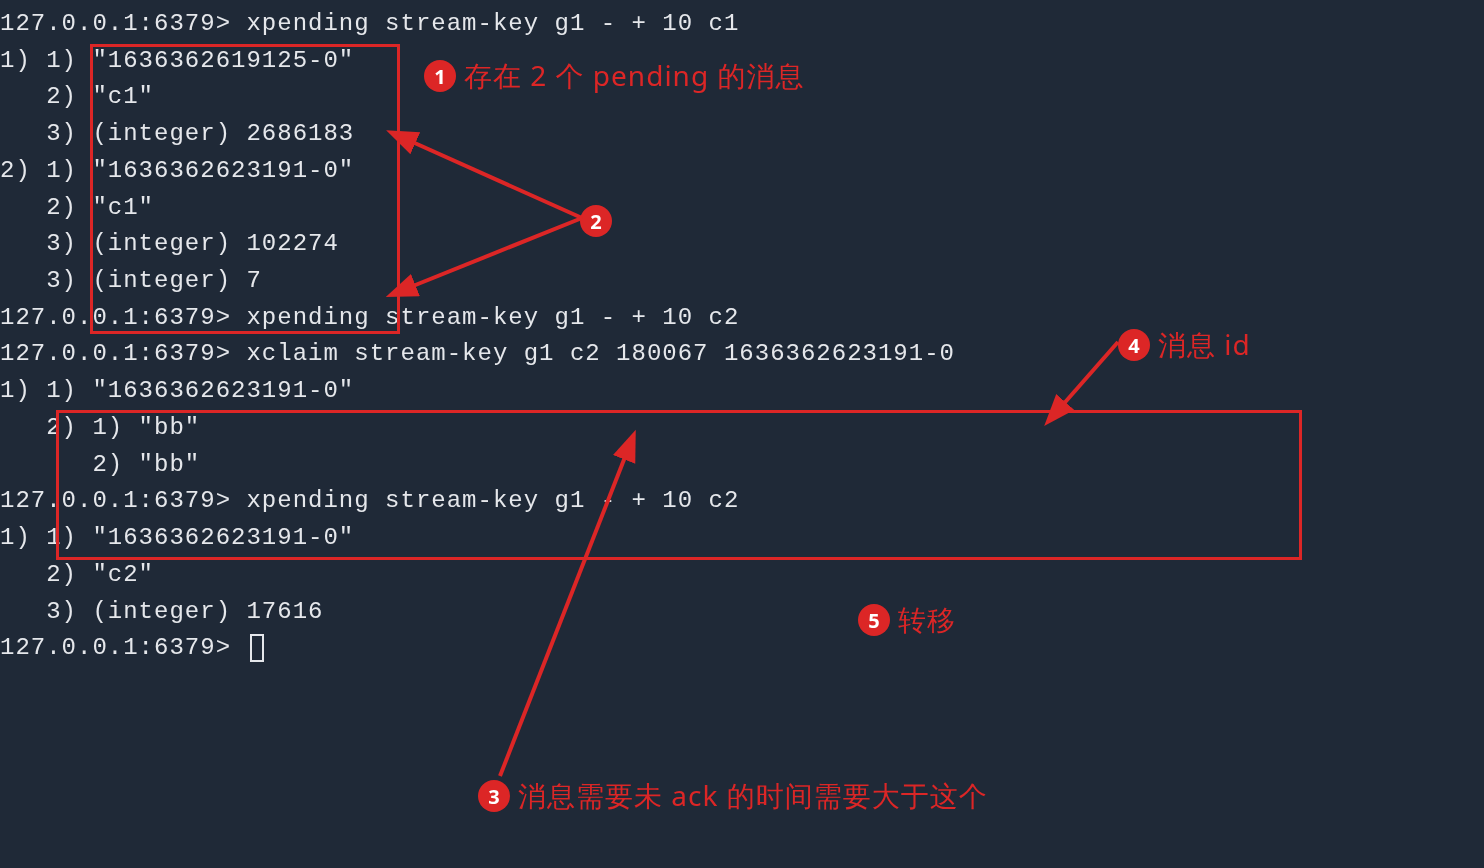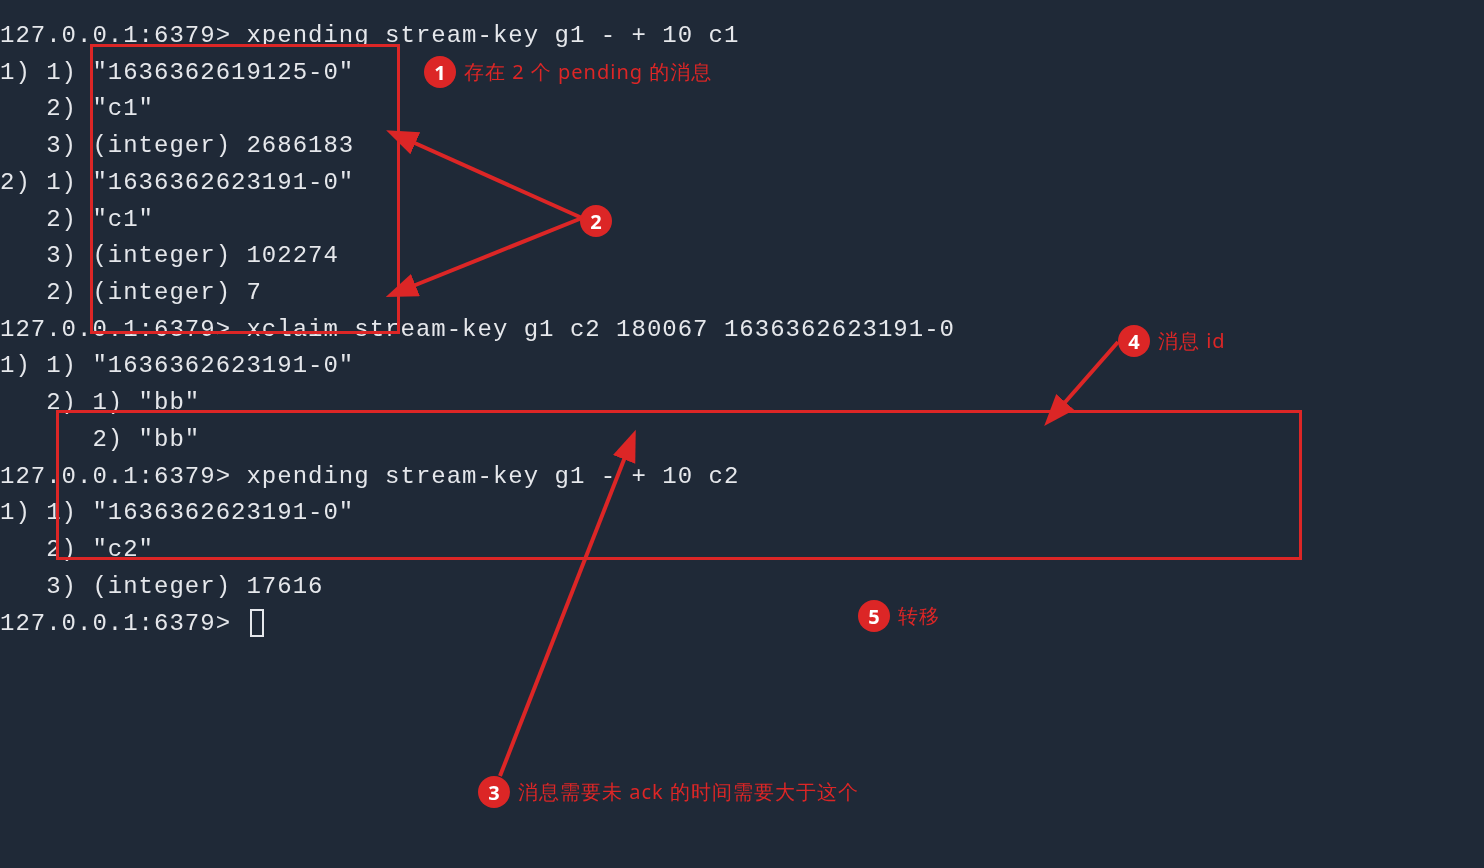--- a/index.html
+++ b/index.html
@@ -15,21 +15,21 @@
       width: 1484px;
       height: 868px;
       overflow: hidden;
       position: relative;
       padding: 0;
     }
     .terminal {
       position: relative;
       line-height: 1.53;
       letter-spacing: 1px;
-      padding-top: 18px;
+      padding-top: 6px;
     }
     .line {
       white-space: pre;
     }
     .annotation-circle {
       display: inline-flex;
       align-items: center;
       justify-content: center;
       width: 32px;
       height: 32px;
@@ -37,21 +37,21 @@
       background: #dc2626;
       color: #fff;
       font-size: 20px;
       font-weight: bold;
       font-family: system-ui, sans-serif;
       vertical-align: middle;
     }
     .annotation-text {
       color: #dc2626;
       font-family: 'PingFang SC', 'Microsoft YaHei', system-ui, sans-serif;
-      font-size: 20px;
+      font-size: 28px;
       letter-spacing: 1px;
     }
     .annotation {
       position: absolute;
       display: flex;
       align-items: center;
       gap: 8px;
     }
     .highlight-box {
       position: absolute;
@@ -87,21 +87,22 @@
 <body>
 
 <div class="terminal">
   <div class="line"><span>127.0.0.1:6379&gt;</span> <span>xpending stream-key g1 - + 10 c1</span></div>
   <div class="line">1) 1) "1636362619125-0"</div>
   <div class="line">   2) "c1"</div>
   <div class="line">   3) (integer) 2686183</div>
   <div class="line">2) 1) "1636362623191-0"</div>
   <div class="line">   2) "c1"</div>
   <div class="line">   3) (integer) 102274</div>
-  <div class="line">   2) (integer) 7</div>
+  <div class="line">   3) (integer) 7</div>
+  <div class="line"><span>127.0.0.1:6379&gt;</span> <span>xpending stream-key g1 - + 10 c2</span></div>
   <div class="line"><span>127.0.0.1:6379&gt;</span> <span>xclaim stream-key g1 c2 180067 1636362623191-0</span></div>
   <div class="line">1) 1) "1636362623191-0"</div>
   <div class="line">   2) 1) "bb"</div>
   <div class="line">      2) "bb"</div>
   <div class="line"><span>127.0.0.1:6379&gt;</span> <span>xpending stream-key g1 - + 10 c2</span></div>
   <div class="line">1) 1) "1636362623191-0"</div>
   <div class="line">   2) "c2"</div>
   <div class="line">   3) (integer) 17616</div>
   <div class="line"><span>127.0.0.1:6379&gt;</span> <span class="cursor"></span></div>
 </div>

